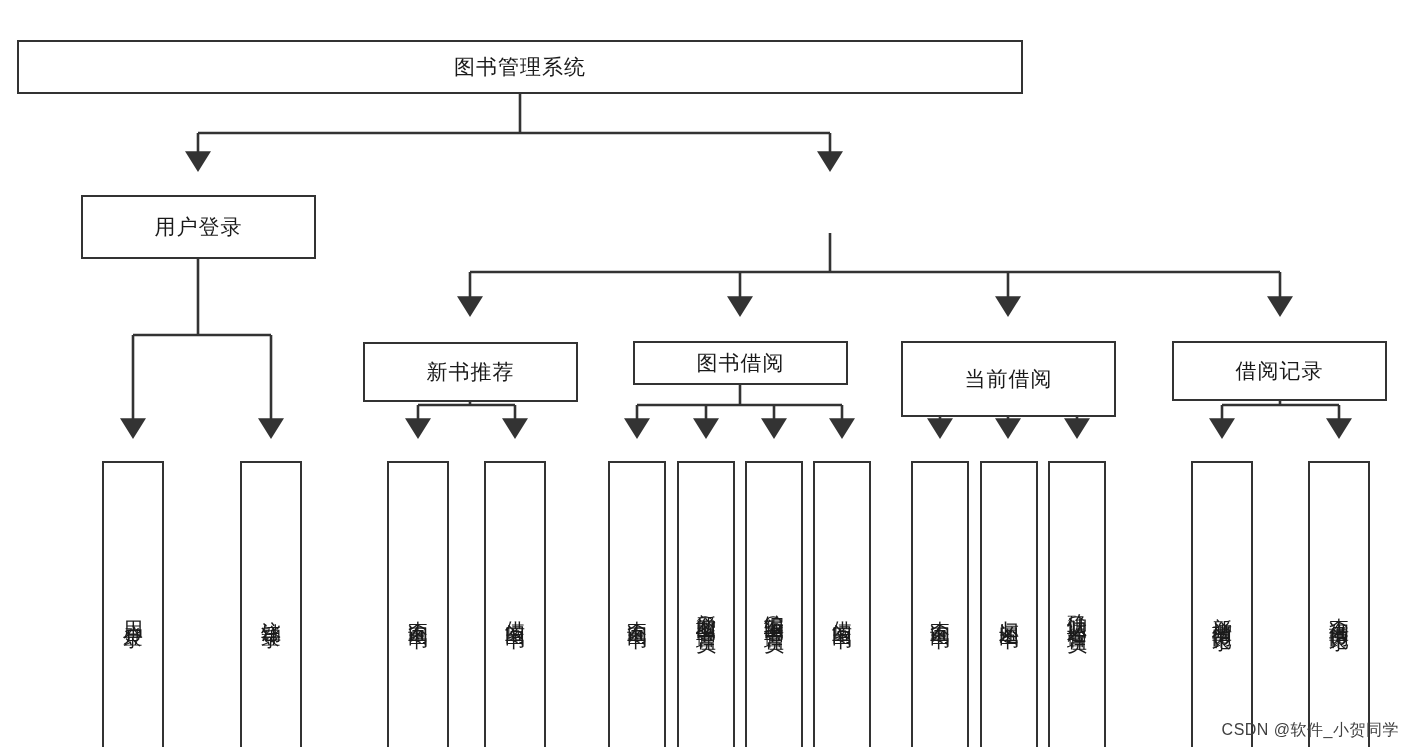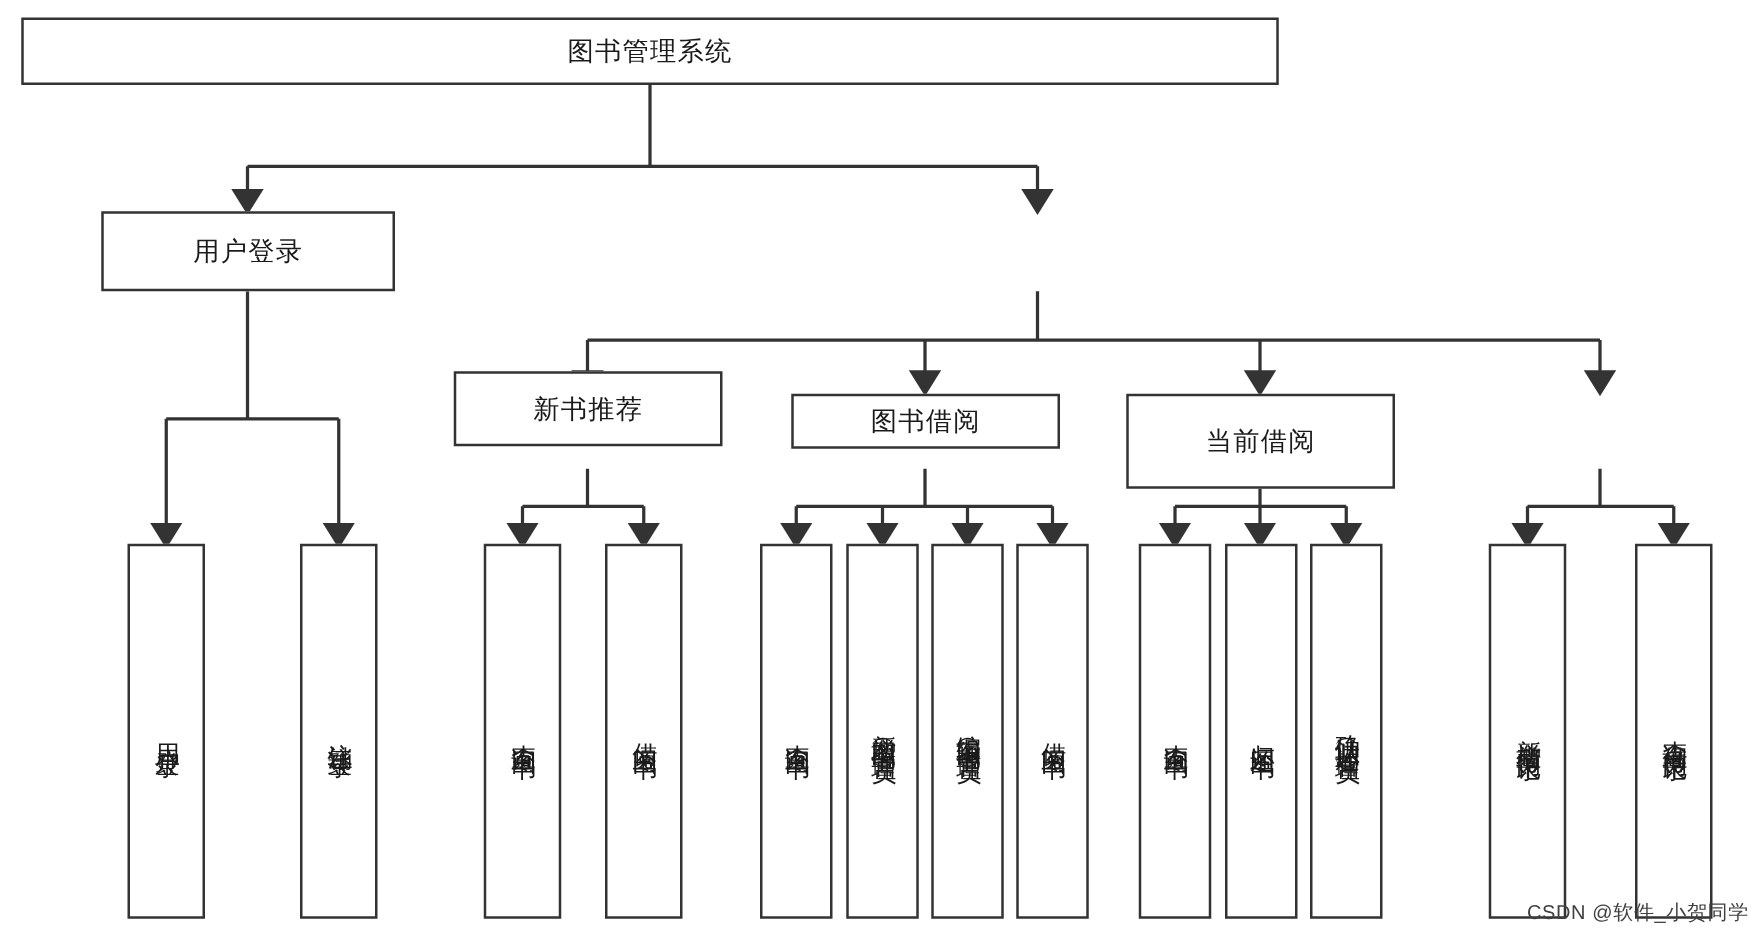--- a/index.html
+++ b/index.html
@@ -4,21 +4,21 @@
 <style>
   html,body{margin:0;padding:0;background:#ffffff;}
   body{width:1405px;height:747px;overflow:hidden;
        font-family:"Liberation Sans","DejaVu Sans",sans-serif;}
   #stage{position:relative;width:1405px;height:747px;background:#fff;}
   svg#wires{position:absolute;left:0;top:0;width:1405px;height:747px;}
 
   .node{position:absolute;box-sizing:border-box;
         border:2.5px solid #333333;background:#ffffff;
         display:flex;align-items:center;justify-content:center;
-        color:#1a1a1a;}
+        color:#1a1a1a;margin-top:26px;}
   .node.h{font-size:21px;letter-spacing:1px;}
   .node.v{writing-mode:vertical-rl;text-orientation:upright;
           font-size:20px;letter-spacing:3px;line-height:1.05;
           padding:6px 0;}
   .node.v span{display:block;}
   .watermark{position:absolute;right:6px;bottom:6px;
              font-size:16px;color:#404040;letter-spacing:.5px;
              white-space:nowrap;pointer-events:none;}
 </style>
 </head>
@@ -77,28 +77,31 @@
   </svg>
 
   <div class="node h" style="left:17px;top:14px;width:1006px;height:54px;">
     <span>图书管理系统</span>
   </div>
 
   <div class="node h" style="left:81px;top:169px;width:235px;height:64px;">
     <span>用户登录</span>
   </div>
 
-  <div class="node h" style="left:363px;top:297px;width:215px;height:60px;">
+  <div class="node h" style="left:363px;top:316px;width:215px;height:60px;">
     <span>新书推荐</span>
   </div>
   <div class="node h" style="left:633px;top:315px;width:215px;height:44px;">
     <span>图书借阅</span>
   </div>
   <div class="node h" style="left:901px;top:315px;width:215px;height:76px;">
     <span>当前借阅</span>
+  </div>
+  <div class="node h" style="left:1172px;top:315px;width:215px;height:60px;">
+    <span>借阅记录</span>
   </div>
 
   <div class="node v" style="left:102px;top:435px;width:62px;height:300px;">
     <span>用户登录</span>
   </div>
   <div class="node v" style="left:240px;top:435px;width:62px;height:300px;">
     <span>注销登录</span>
   </div>
 
   <div class="node v" style="left:387px;top:435px;width:62px;height:300px;">

